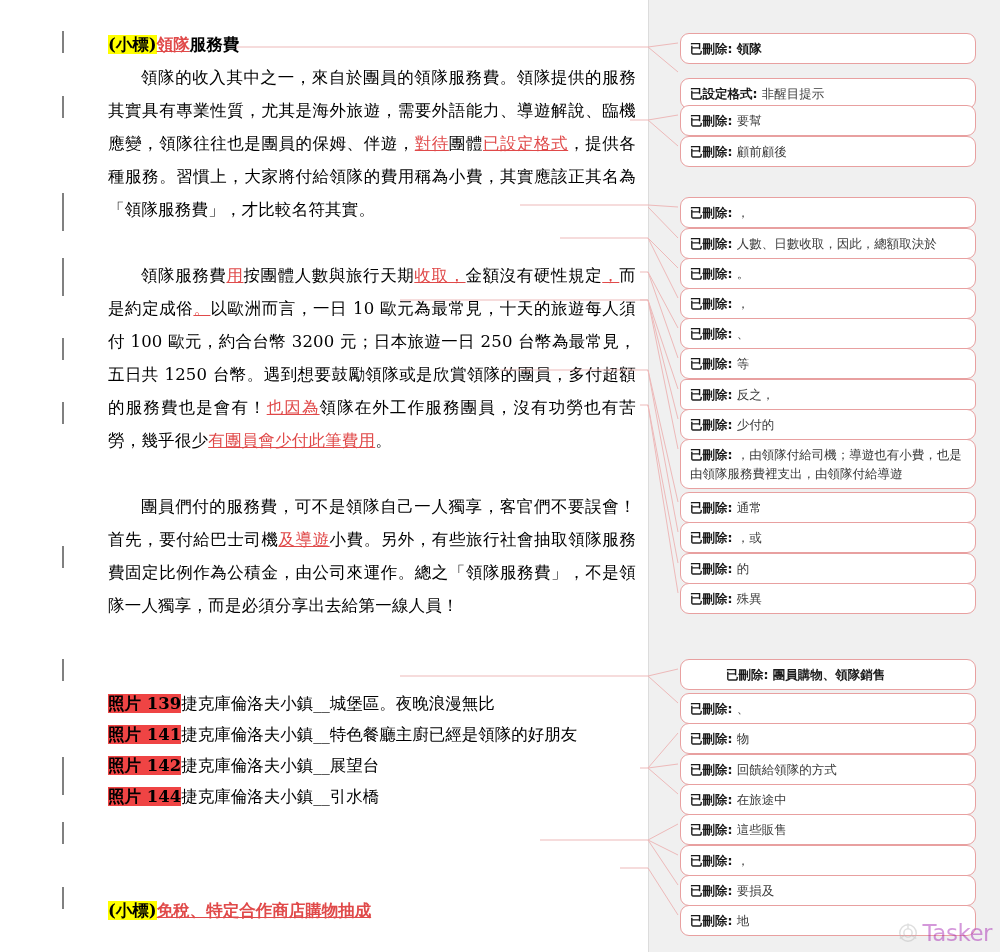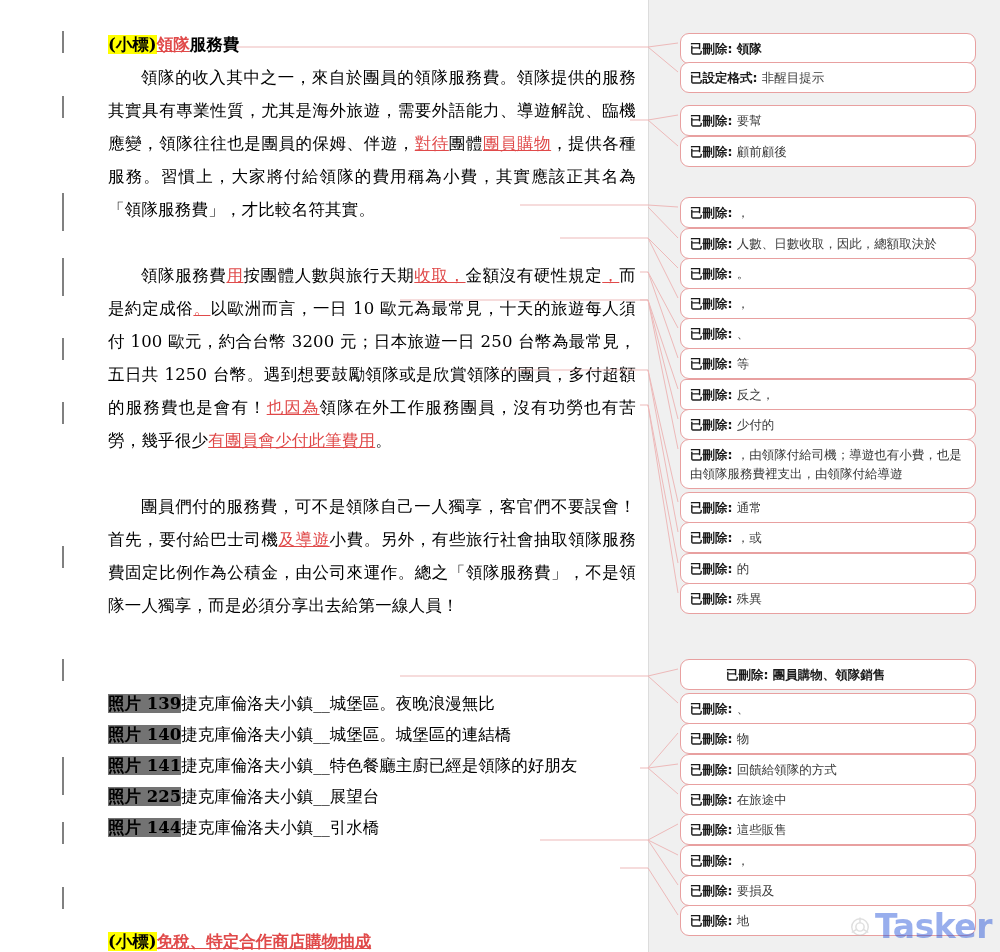--- a/index.html
+++ b/index.html
@@ -85,21 +85,21 @@
 
   .photoline {
     font-family: "DejaVu Serif", "Liberation Serif", serif;
     font-size: 16.5px;
     line-height: 31px;
     color: #000000;
     margin: 0;
     white-space: nowrap;
   }
   .hl-green {
-    background: #737373;
+    background: #ef4444;
     font-weight: bold;
   }
 
   .spacer-l { height: 33px; }
   .spacer-s { height: 16px; }
 
   
   .balloon {
     position: absolute;
     left: 680px;
@@ -122,23 +122,23 @@
     position: absolute;
     right: 8px;
     bottom: 6px;
     display: flex;
     align-items: center;
     gap: 4px;
     opacity: 0.45;
   }
   .watermark .wm-text {
     font-family: "DejaVu Sans", "Liberation Sans", sans-serif;
-    font-size: 33px;
-    font-weight: bold;
-    color: #1d4ed8;
+    font-size: 23px;
+    font-weight: normal;
+    color: #a21caf;
     letter-spacing: -0.5px;
   }
 </style>
 </head>
 <body>
 
 <div id="root">
 
   <div class="markup-area"></div>
 
@@ -155,41 +155,38 @@
     <div class="changebar" style="top:757px;height:38px;"></div>
     <div class="changebar" style="top:822px;height:22px;"></div>
     <div class="changebar" style="top:887px;height:22px;"></div>
 
     <div class="doc-body">
 
       <div class="subtitle">
         <span class="hl-yellow">(小標)</span><span class="ins">領隊</span><span>服務費</span>
       </div>
 
-      <p class="para indent"><span>領隊的收入其中之一，來自於團員的領隊服務費。領隊提供的服務其實具有專業性質，尤其是海外旅遊，需要外語能力、導遊解說、臨機應變，領隊往往也是團員的保姆、伴遊，</span><span class="ins">對待</span><span>團體</span><span class="ins">團員購物</span><span>，提供各種服務。習慣上，大家將付給領隊的費用稱為小費，其實應該正其名為「領隊服務費」，才比較名符其實。</span></p>
+      <p class="para indent"><span>領隊的收入其中之一，來自於團員的領隊服務費。領隊提供的服務其實具有專業性質，尤其是海外旅遊，需要外語能力、導遊解說、臨機應變，領隊往往也是團員的保姆、伴遊，</span><span class="ins">對待</span><span>團體</span><span class="ins">已設定格式</span><span>，提供各種服務。習慣上，大家將付給領隊的費用稱為小費，其實應該正其名為「領隊服務費」，才比較名符其實。</span></p>
       <div class="spacer-l"></div>
       <p class="para indent"><span>領隊服務費</span><span class="ins">用</span><span>按團體人數與旅行天期</span><span class="ins">收取，</span><span>金額沒有硬性規定</span><span class="ins">，</span><span>而是約定成俗</span><span class="ins">。</span><span>以歐洲而言，一日 10 歐元為最常見，十天的旅遊每人須付 100 歐元，約合台幣 3200 元；日本旅遊一日 250 台幣為最常見，五日共 1250 台幣。遇到想要鼓勵領隊或是欣賞領隊的團員，多付超額的服務費也是會有！</span><span class="ins">也因為</span><span>領隊在外工作服務團員，沒有功勞也有苦勞，幾乎很少</span><span class="ins">有團員會少付此筆費用</span><span>。</span></p>
       <div class="spacer-l"></div>
       <p class="para indent"><span>團員們付的服務費，可不是領隊自己一人獨享，客官們不要誤會！首先，要付給巴士司機</span><span class="ins">及導遊</span><span>小費。另外，有些旅行社會抽取領隊服務費固定比例作為公積金，由公司來運作。總之「領隊服務費」，不是領隊一人獨享，而是必須分享出去給第一線人員！</span></p>
 
       <div class="spacer-l"></div>
       <div class="spacer-l"></div>
 
       <div>
         <p class="photoline">
           <span class="hl-green">照片 139</span><span>捷克庫倫洛夫小鎮__城堡區。夜晚浪漫無比</span>
         </p>
         <p class="photoline">
-          <span class="hl-green">照片 140</span><span>捷克庫倫洛夫小鎮__城堡區。城堡區的連結橋</span>
-        </p>
-        <p class="photoline">
           <span class="hl-green">照片 141</span><span>捷克庫倫洛夫小鎮__特色餐廳主廚已經是領隊的好朋友</span>
         </p>
         <p class="photoline">
-          <span class="hl-green">照片 225</span><span>捷克庫倫洛夫小鎮__展望台</span>
+          <span class="hl-green">照片 142</span><span>捷克庫倫洛夫小鎮__展望台</span>
         </p>
         <p class="photoline">
           <span class="hl-green">照片 144</span><span>捷克庫倫洛夫小鎮__引水橋</span>
         </p>
       </div>
 
       <div class="spacer-l"></div>
       <div class="spacer-l"></div>
       <div class="spacer-s"></div>
 
@@ -226,21 +223,21 @@
       <path d="M648,768 L678,794"></path>
       <path d="M540,840 L648,840 L678,824"></path>
       <path d="M648,840 L678,855"></path>
       <path d="M648,840 L678,885"></path>
       <path d="M620,868 L648,868 L678,915"></path>
     </g>
   </svg>
 
   <div id="balloons">
       <div class="balloon" style="top: 33px;"><span class="lbl">已刪除: </span><span class="val-bold">領隊</span></div>
-      <div class="balloon" style="top: 62px;"><span class="lbl">已設定格式: </span><span class="">非醒目提示</span></div>
+      <div class="balloon" style="top: 78px;"><span class="lbl">已設定格式: </span><span class="">非醒目提示</span></div>
       <div class="balloon" style="top: 105px;"><span class="lbl">已刪除: </span><span class="">要幫</span></div>
       <div class="balloon" style="top: 136px;"><span class="lbl">已刪除: </span><span class="">顧前顧後</span></div>
       <div class="balloon" style="top: 197px;"><span class="lbl">已刪除: </span><span class="">，</span></div>
       <div class="balloon" style="top: 228px;"><span class="lbl">已刪除: </span><span class="">人數、日數收取，因此，總額取決於</span></div>
       <div class="balloon" style="top: 258px;"><span class="lbl">已刪除: </span><span class="">。</span></div>
       <div class="balloon" style="top: 288px;"><span class="lbl">已刪除: </span><span class="">，</span></div>
       <div class="balloon" style="top: 318px;"><span class="lbl">已刪除: </span><span class="">、</span></div>
       <div class="balloon" style="top: 348px;"><span class="lbl">已刪除: </span><span class="">等</span></div>
       <div class="balloon" style="top: 379px; border-radius: 6px;"><span class="lbl">已刪除: </span><span class="">反之，</span></div>
       <div class="balloon" style="top: 409px;"><span class="lbl">已刪除: </span><span class="">少付的</span></div>

